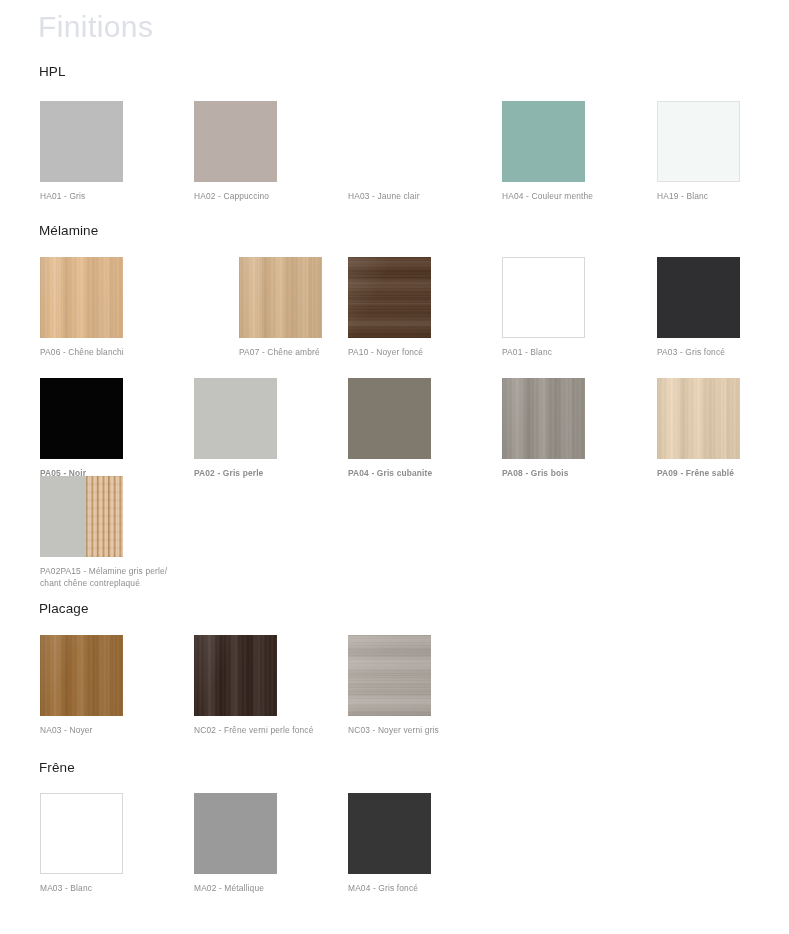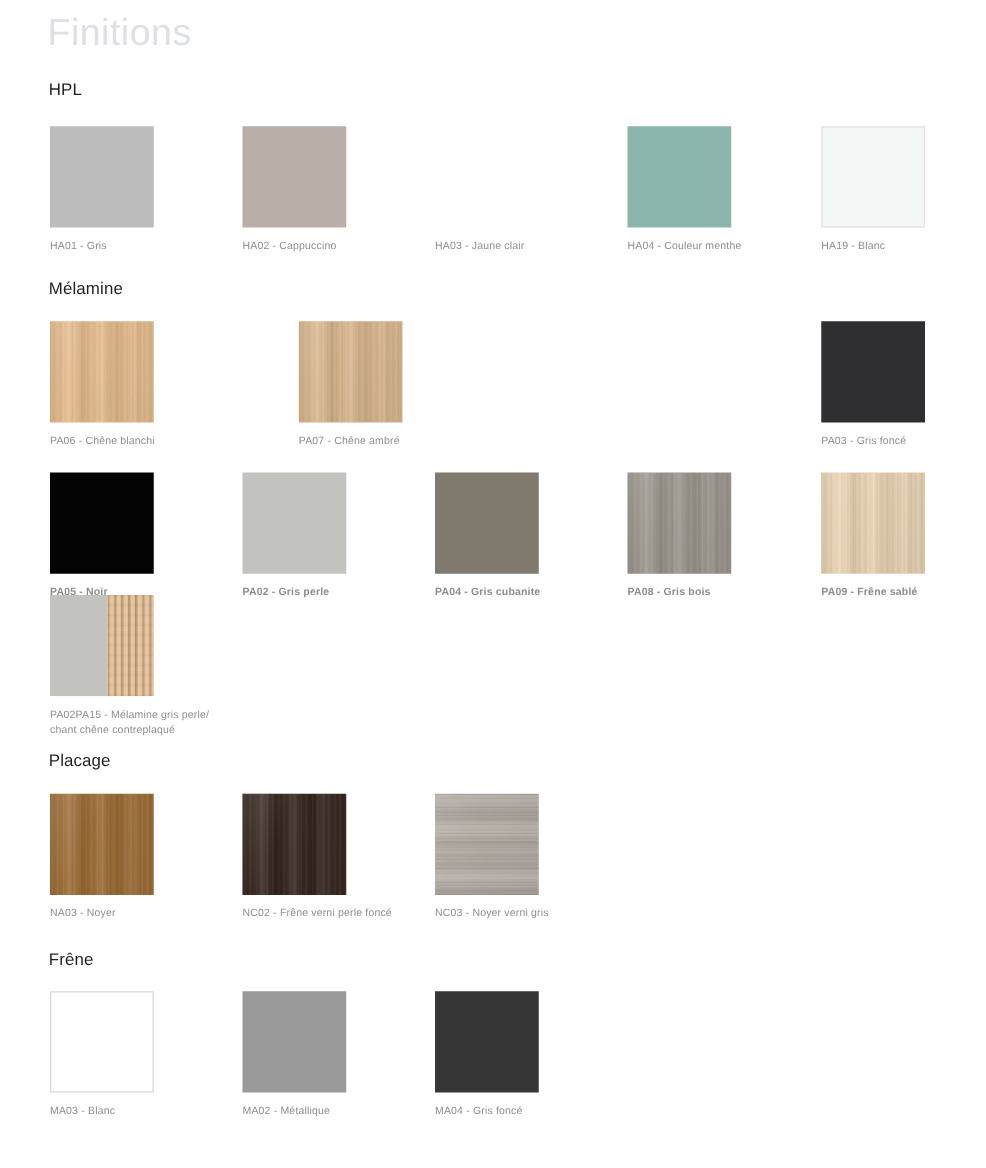--- a/index.html
+++ b/index.html
@@ -225,20 +225,32 @@
             <div class="swatch-label" style="color: rgb(141, 141, 141);">PA06 - Chêne blanchi</div>
           </div>
           <div class="swatch-cell" style="left: 194px; margin-left: 45px;">
             <div class="swatch-box" style="background: rgb(217, 182, 140);">
               <div class="tex planks-v"></div>
               <div class="tex grain-v"></div>
               <div class="tex sheen"></div>
             </div>
             <div class="swatch-label" style="color: rgb(141, 141, 141);">PA07 - Chêne ambré</div>
           </div>
+          <div class="swatch-cell" style="left: 348px;">
+            <div class="swatch-box" style="background: rgb(84, 56, 36);">
+              <div class="tex planks-h"></div>
+              <div class="tex grain-h"></div>
+              <div class="tex sheen"></div>
+            </div>
+            <div class="swatch-label" style="color: rgb(141, 141, 141);">PA10 - Noyer foncé</div>
+          </div>
+          <div class="swatch-cell" style="left: 502px;">
+            <div class="swatch-box bordered-strong" style="background: rgb(255, 255, 255);"></div>
+            <div class="swatch-label" style="color: rgb(141, 141, 141);">PA01 - Blanc</div>
+          </div>
           <div class="swatch-cell" style="left: 657px;">
             <div class="swatch-box" style="background: rgb(47, 47, 49);"></div>
             <div class="swatch-label" style="color: rgb(141, 141, 141);">PA03 - Gris foncé</div>
           </div>
         </div>
         <div class="swatch-row" style="top: 378px; font-weight: bold;">
           <div class="swatch-cell" style="left: 40px;">
             <div class="swatch-box" style="background: rgb(4, 4, 4);"></div>
             <div class="swatch-label" style="color: rgb(141, 141, 141);">PA05 - Noir</div>
           </div>

